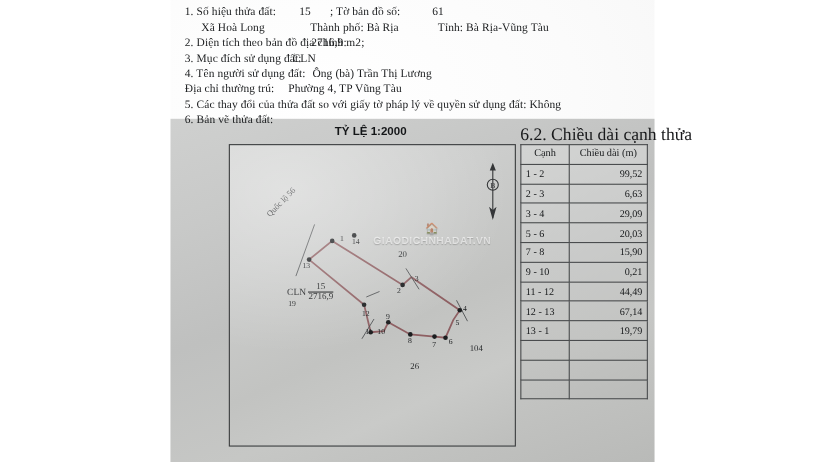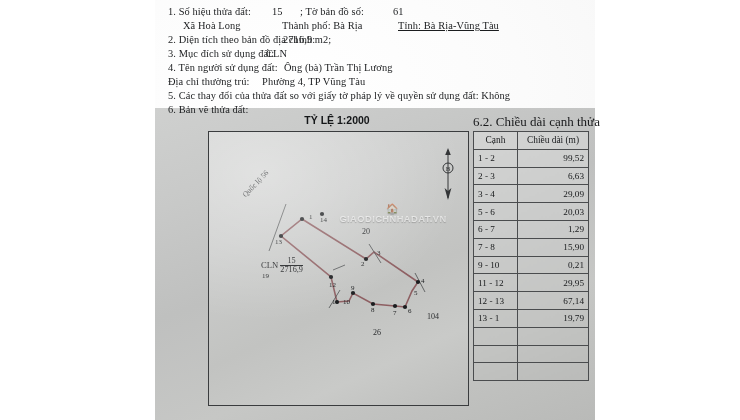--- a/index.html
+++ b/index.html
@@ -69,21 +69,21 @@
     position:absolute;left:318px;top:205px;width:150px;text-align:center;
     font-family:"Liberation Sans", sans-serif;font-size:9.4px;font-weight:bold;
     color:rgba(252,252,252,.62);letter-spacing:.4px;
     text-shadow:0 1px 1px rgba(90,90,90,.35);
     pointer-events:none;
   }
   .wm-ico{display:block;font-size:10px;line-height:8px;color:rgba(250,250,250,.6);}
 
   
   .tbl-title{
-    position:absolute;left:473px;top:114px;font-size:13px;color:#18191b;white-space:nowrap;
+    position:absolute;left:473px;top:114px;font-size:16px;color:#18191b;white-space:nowrap;
   }
   .tbl{
     position:absolute;left:473px;top:131px;width:116px;
     border-collapse:collapse;
     font-size:9.2px;color:#17191b;
     background:linear-gradient(160deg,#d3d4d3 0%,#cacbca 40%,#c3c4c2 75%,#babbb9 100%);
   }
   .tbl th,.tbl td{
     border:1px solid #4a4c4e;height:16.8px;padding:0 3px;font-weight:normal;
   }
@@ -101,21 +101,21 @@
   <div class="scan-grey"></div>
 
   <div class="hdr">
     <div class="line" style="left:168px;top:6px;">1. Số hiệu thửa đất:</div>
     <div class="line" style="left:272px;top:6px;">15</div>
     <div class="line" style="left:300px;top:6px;">; Tờ bản đồ số:</div>
     <div class="line" style="left:393px;top:6px;">61</div>
 
     <div class="line" style="left:183px;top:20px;">Xã Hoà Long</div>
     <div class="line" style="left:282px;top:20px;">Thành phố: Bà Rịa</div>
-    <div class="line" style="left:398px;top:20px;text-decoration:underline;">Tỉnh: Bà Rịa-Vũng Tàu</div>
+    <div class="line" style="left:398px;top:20px;">Tỉnh: Bà Rịa-Vũng Tàu</div>
 
     <div class="line" style="left:168px;top:34px;">2. Diện tích theo bản đồ địa chính:</div>
     <div class="line" style="left:283px;top:34px;">2716,9    m2;</div>
 
     <div class="line" style="left:168px;top:48px;">3. Mục đích sử dụng đất:</div>
     <div class="line" style="left:266px;top:48px;">CLN</div>
 
     <div class="line" style="left:168px;top:62px;">4. Tên người sử dụng đất:</div>
     <div class="line" style="left:284px;top:62px;">Ông (bà)   Trần Thị Lương</div>
 
@@ -218,34 +218,30 @@
         </tr>
       <tr>
           <td class="c">3 - 4</td>
           <td class="v">29,09</td>
         </tr>
       <tr>
           <td class="c">5 - 6</td>
           <td class="v">20,03</td>
         </tr>
       <tr>
-          <td class="c">6 - 7</td>
-          <td class="v">1,29</td>
-        </tr>
-      <tr>
           <td class="c">7 - 8</td>
           <td class="v">15,90</td>
         </tr>
       <tr>
           <td class="c">9 - 10</td>
           <td class="v">0,21</td>
         </tr>
       <tr>
           <td class="c">11 - 12</td>
-          <td class="v">29,95</td>
+          <td class="v">44,49</td>
         </tr>
       <tr>
           <td class="c">12 - 13</td>
           <td class="v">67,14</td>
         </tr>
       <tr>
           <td class="c">13 - 1</td>
           <td class="v">19,79</td>
         </tr>
       <tr class="empty">

